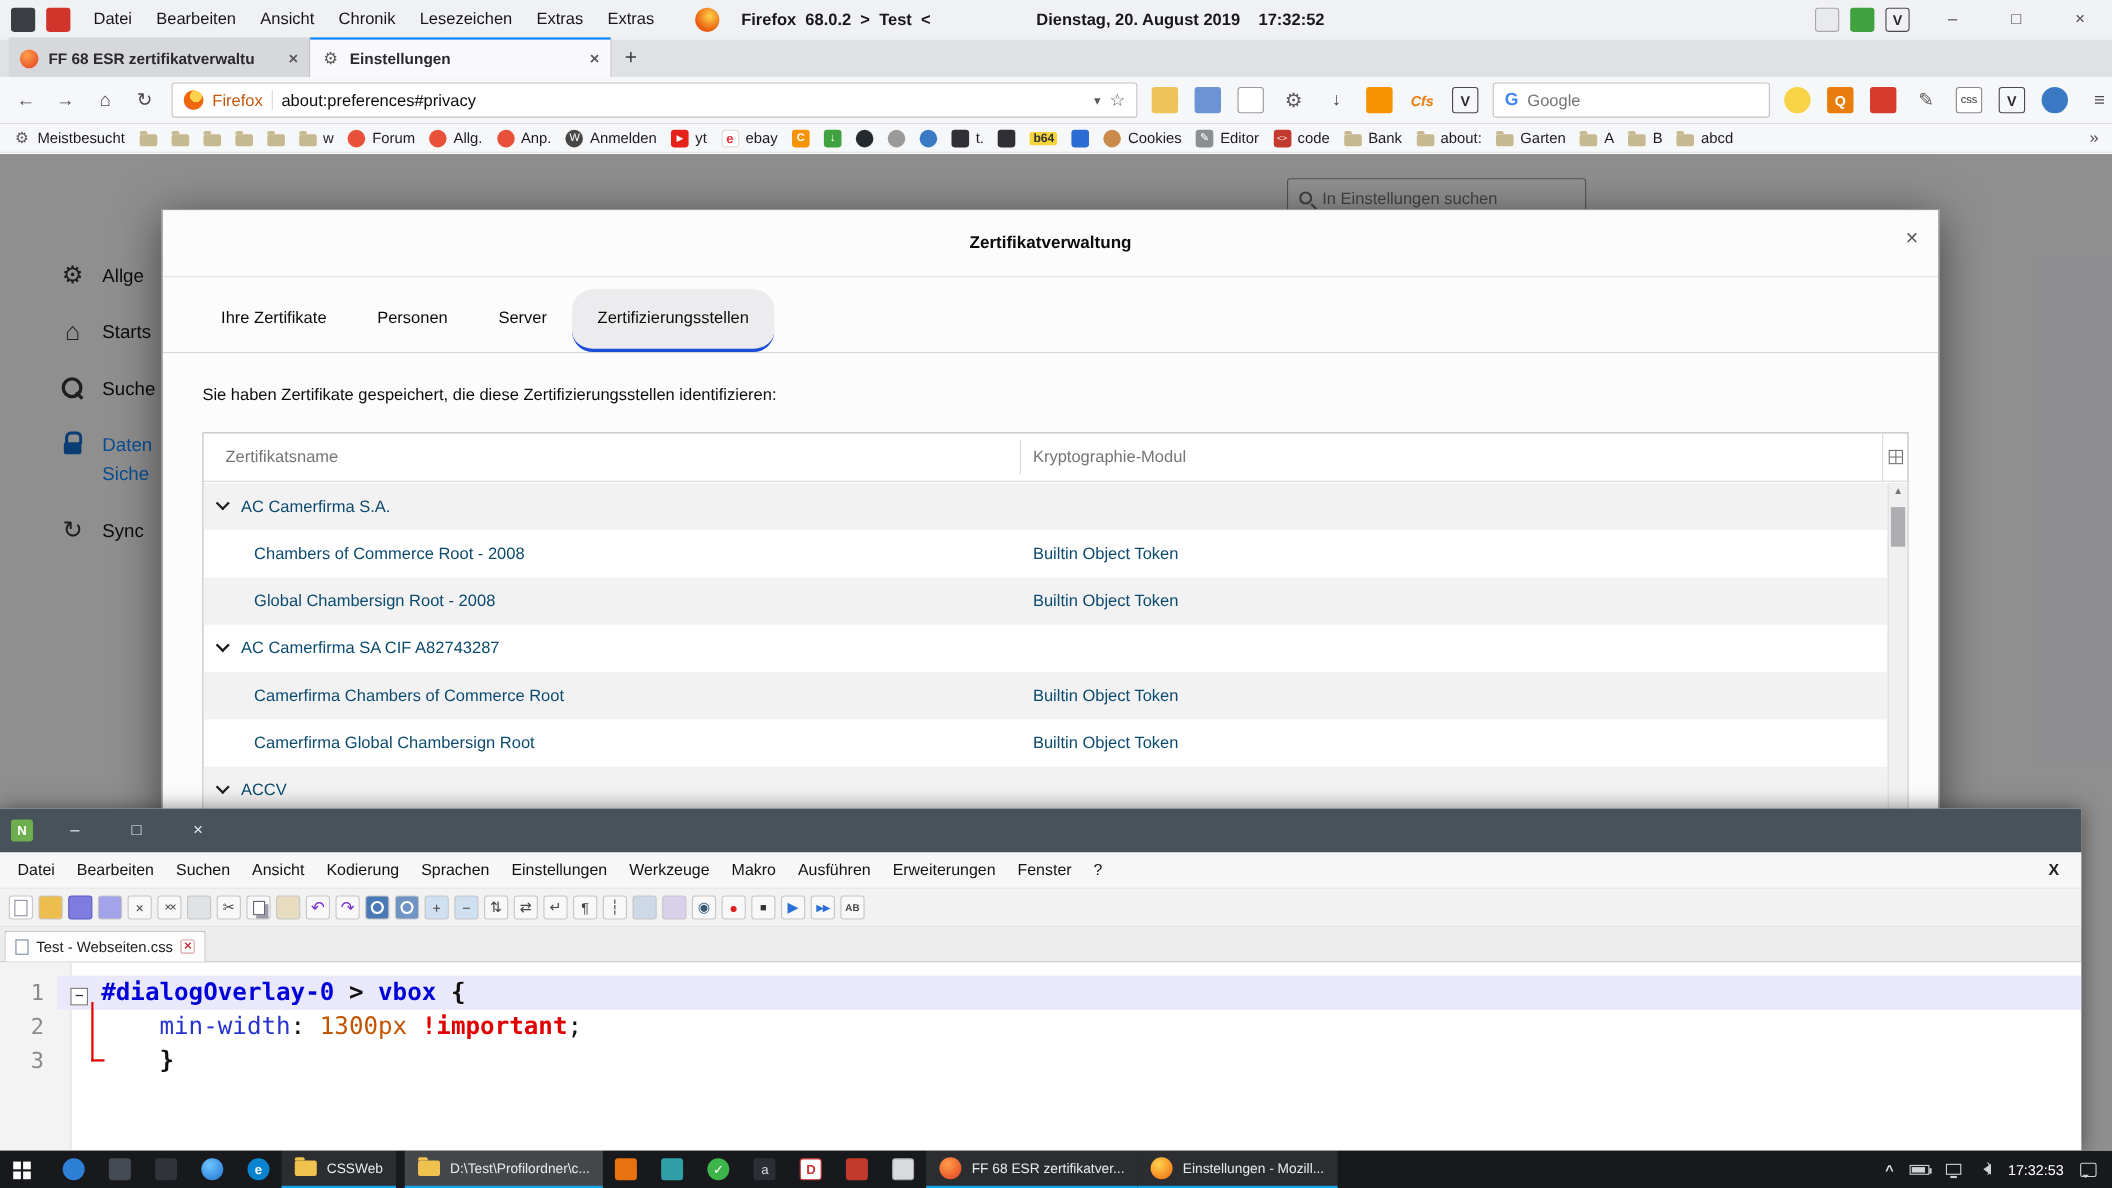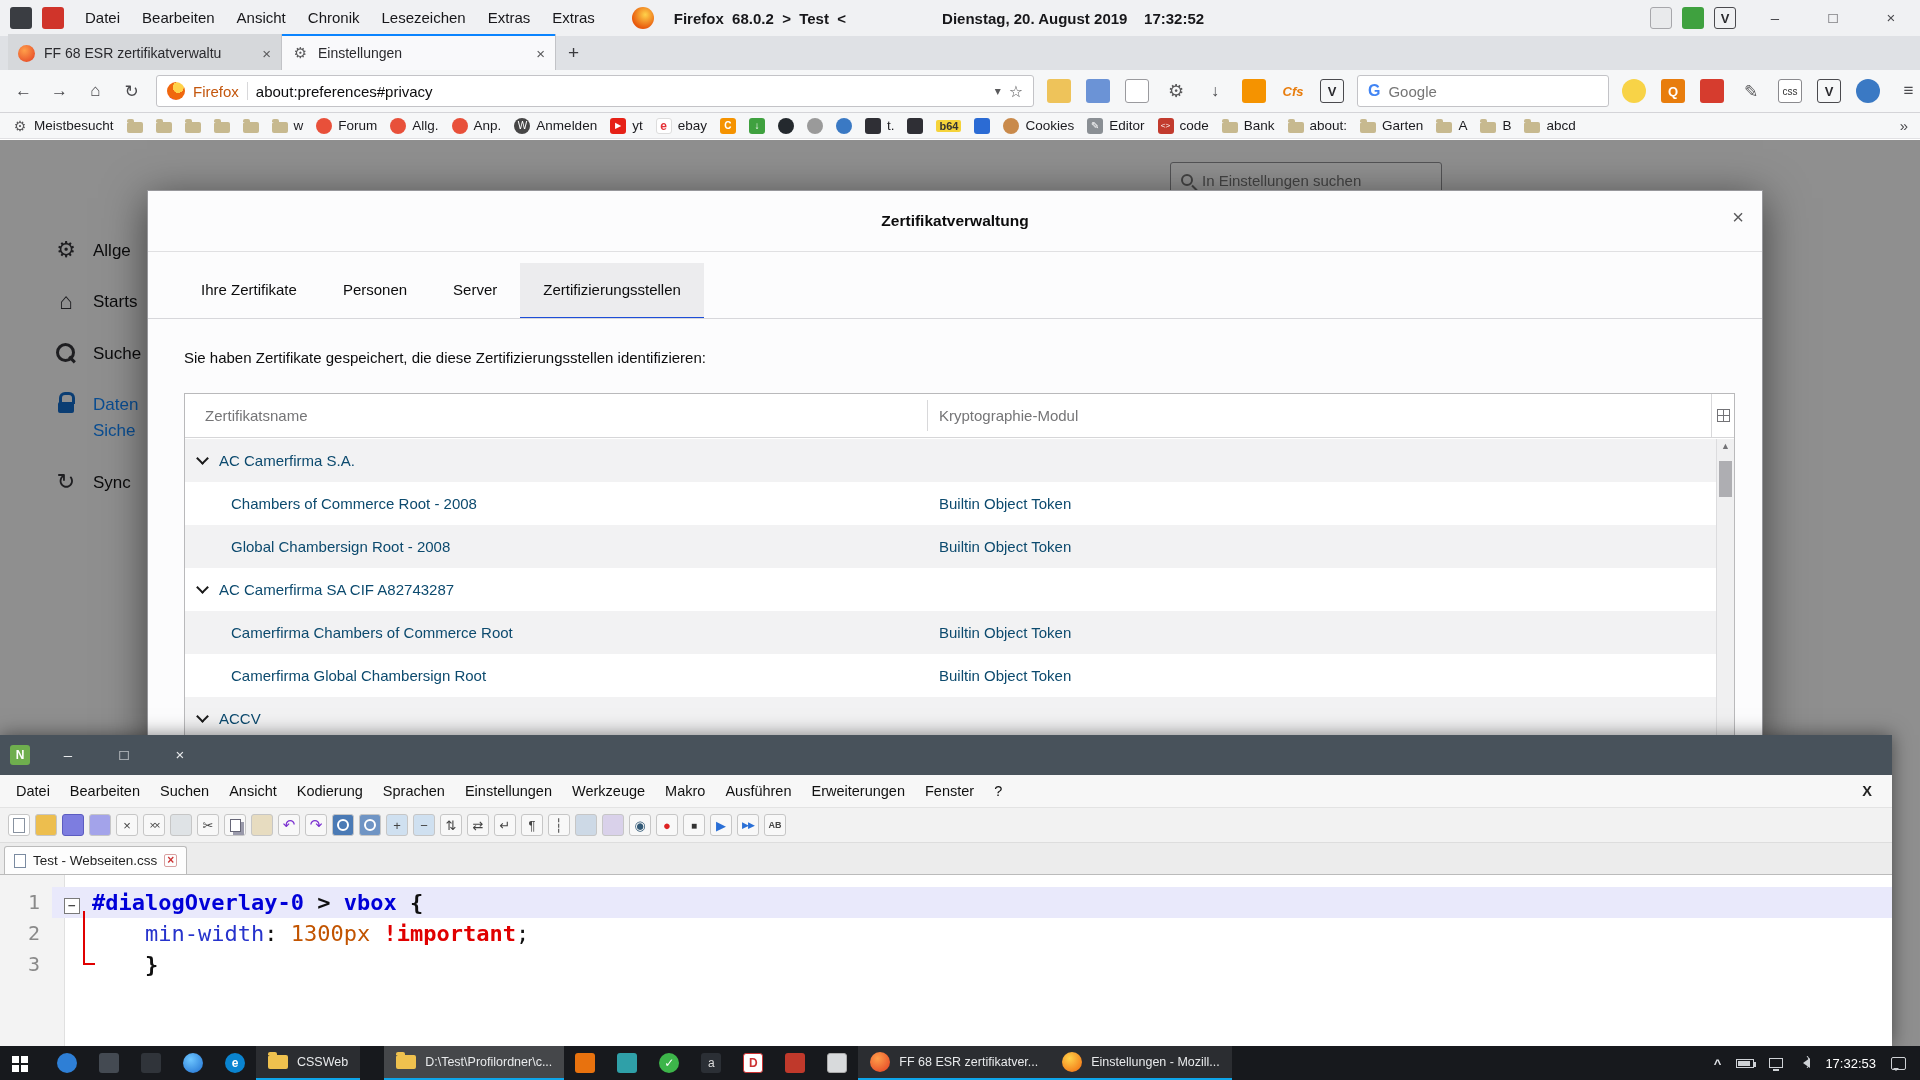--- a/index.html
+++ b/index.html
@@ -18,21 +18,21 @@
   .mb-ic.green { background:#3fa13f; }
   .mb-ic.vbox { border:1.5px solid #4a4a4e; color:#2a2a2e; font-weight:bold; font-size:13px; }
   .mb-menus { display:flex; }
   .mb-menu { padding:0 11px; line-height:36px; }
   .mb-title { font-weight:bold; margin-left:10px; white-space:pre; }
   .mb-date { font-weight:bold; margin-left:86px; white-space:pre;padding-left:10px; }
   .wc { width:58px; text-align:center; line-height:36px; font-size:15px; color:#4a4a4e; }
 
   
   .ff-tabs { position:absolute; top:36px; left:0; width:1920px; height:34px; background:#dfe1e5; display:flex; align-items:center; padding-left:8px; z-index:3; }
-  .tab { height:38px; display:flex; align-items:center; gap:9px; padding:0 10px; width:274px; font-size:14px; color:#2a2a2e; border-right:1px solid #c2c3c7; position:relative; background:#d6d8db; }
+  .tab { height:38px; display:flex; align-items:center; gap:9px; padding:0 10px; width:274px; font-size:14px; color:#2a2a2e; border-right:1px solid #c2c3c7; position:relative; background:#d6d8db;font-weight:bold; }
   .tab.active { background:#f9f9fb; }
   .tab.active::before { content:""; position:absolute; top:0; left:0; right:0; height:2px; background:#0a84ff; }
   .fav { width:17px; height:17px; flex:none; display:inline-flex; align-items:center; justify-content:center; }
   .fav.ff-red { background:radial-gradient(circle at 38% 32%, #ff9f4a, #e23c22); border-radius:50%; }
   .fav.gearfav::before { content:"⚙"; font-size:15px; color:#5a5a5c; }
   .tab-label { flex:1; white-space:nowrap; overflow:hidden; }
   .tab-close { color:#5a5a5c; font-size:15px; }
   .newtab { padding:0 12px; font-size:19px; color:#3a3a3e; }
 
   
@@ -111,21 +111,21 @@
   .side-labels { display:flex; flex-direction:column; line-height:1.55; }
   .side-labels.blue { color:#0a84ff; }
   .side-labels .l2:empty { display:none; }
   .dim { position:absolute; inset:0; background:rgba(10,10,12,0.45); z-index:2; }
   .dialog { position:absolute; left:147px; top:50px; width:1616px; height:562px; background:#fcfcfd; border:1px solid #97979b; box-shadow:0 8px 40px rgba(0,0,0,0.55); z-index:5; }
   .dlg-title { text-align:center; font-size:15.5px; font-weight:bold; color:#0c0c0d; line-height:60px; height:60px; }
   .dlg-close { position:absolute; right:18px; top:16px; font-size:20px; color:#5a5a5c; line-height:1; }
   .dlg-sep { height:1px; background:#e0e0e2; }
   .dlg-tabs { border-bottom:1px solid #d7d7db; padding:0 30px; margin-top:11px; }
   .dtab { display:inline-block; padding:0 23px; line-height:54px; font-size:15px; color:#0c0c0d; }
-  .dtab.active { background:#ececee; border-bottom:1px solid #1d4ed8; }
+  .dtab.active { background:#ececee; border-bottom:3px solid #1d4ed8;border-radius:19px; }
   .dlg-desc { margin:30px 36px 0; font-size:15px; color:#0c0c0d; }
   .table { position:absolute; left:36px; top:202px; width:1551px; bottom:10px; border:1px solid #b9b9bb; background:#fff; }
   .thead { position:relative; height:44px; border-bottom:1px solid #d6d6d8; font-size:15px; color:#757577; line-height:44px; }
   .thead::before { content:""; position:absolute; left:742px; top:6px; bottom:6px; width:1px; background:#d8d8da; }
   .th1 { position:absolute; left:20px; }
   .th2 { position:absolute; left:754px; }
   .thcorner { position:absolute; right:0; top:0; width:23px; height:43px; border-left:1px solid #d8d8da; display:flex; align-items:center; justify-content:center; }
   .thcorner::before { content:""; width:11px; height:11px; border:1px solid #737377;
      background:linear-gradient(#737377,#737377) center/1px 100% no-repeat, linear-gradient(#737377,#737377) center/100% 1px no-repeat; }
   .tbody { position:absolute; left:0; right:18px; top:45px; bottom:0; overflow:hidden; }
@@ -222,21 +222,21 @@
   .tb-ic.green-check { background:#3db54a; border-radius:50%; color:#fff; } .tb-ic.green-check::before { content:"✓"; }
   .tb-ic.a-dark { background:#2b2f35; color:#ddd; } .tb-ic.a-dark::before { content:"a"; }
   .tb-ic.d-red { background:#fff; border:1px solid #c33; color:#c33; font-weight:bold; } .tb-ic.d-red::before { content:"D"; }
   .tb-ic.red-app { background:#c0392b; }
   .tb-ic.file { background:#d8dadc; border:1px solid #aaa; }
   .tb-ic.ff-red { background:radial-gradient(circle at 38% 32%, #ff9f4a, #e23c22); border-radius:50%; }
   .tb-ic.ff-orange { background:radial-gradient(circle at 38% 32%, #ffd24a, #f0670e); border-radius:50%; }
   .tb-btn { display:flex; align-items:center; gap:9px; padding:0 12px; height:100%; background:rgba(255,255,255,0.09); border-bottom:2px solid #0ea5e9; max-width:205px; font-size:12.5px; flex:none; }
   .tb-btn.focused { background:rgba(255,255,255,0.2); }
   .tb-btn .lbl { white-space:nowrap; overflow:hidden; text-overflow:ellipsis; max-width:150px; }
-  .tb-btn.m24 { margin-left:24px; }
+  .tb-btn.m24 { margin-left:8px; }
   .tray { margin-left:auto; display:flex; align-items:center; gap:15px; padding-right:14px; height:100%; }
   .tray-chev { font-size:13px; font-weight:bold; color:#dfe2e6; }
   .tray-batt { width:18px; height:9px; border:1px solid #cfd2d6; position:relative; }
   .tray-batt::before { content:""; position:absolute; right:-3px; top:2px; width:2px; height:5px; background:#cfd2d6; }
   .tray-batt::after { content:""; position:absolute; left:1px; top:1px; bottom:1px; width:12px; background:#cfd2d6; }
   .tray-net { width:14px; height:10px; border:1px solid #cfd2d6; position:relative; }
   .tray-net::after { content:""; position:absolute; left:3px; bottom:-4px; width:6px; height:2px; background:#cfd2d6; }
   .tray-spk { width:0; height:0; border:5px solid transparent; border-right:7px solid #cfd2d6; position:relative; }
   .tray-spk::after { content:")"; color:#cfd2d6; position:absolute; left:3px; top:-9px; font-size:12px; }
   .tray-time { font-size:13px; color:#fff; }

